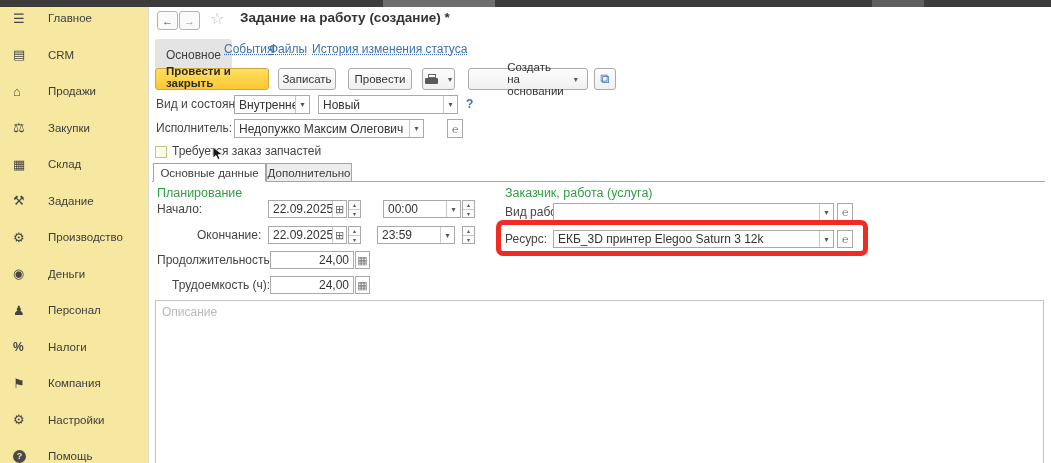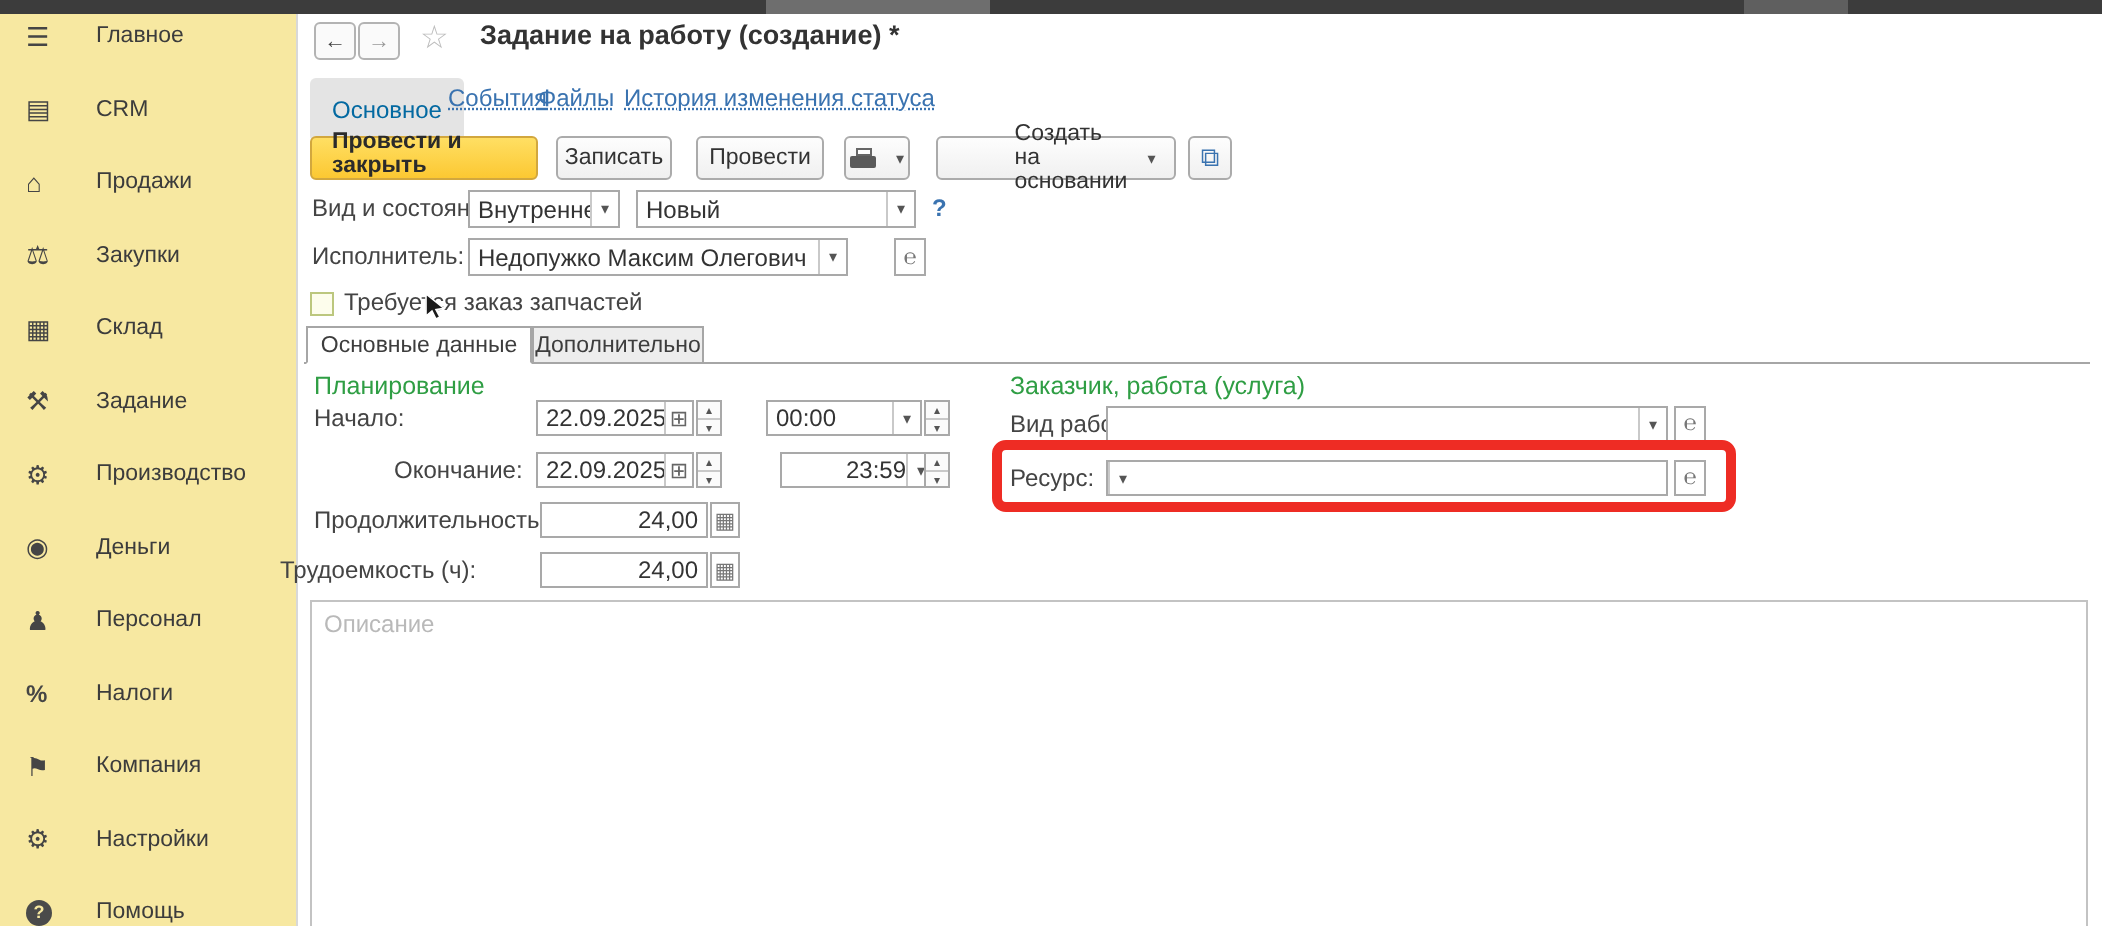--- a/index.html
+++ b/index.html
@@ -25,21 +25,21 @@
   .main { position:absolute; left:148px; top:7px; width:903px; height:456px; background:#fff;
           border-left:1px solid #d8d8d8; }
 
   .navbtn { position:absolute; top:11px; width:21px; height:19px; background:#fafafa;
             border:1px solid #b3b3b3; border-radius:3px; font-size:11px; display:flex;
             align-items:center; justify-content:center; color:#444; }
   .star { position:absolute; left:210px; top:9px; font-size:16px; color:#bdbdbd; }
   .title { position:absolute; left:240px; top:10px; font-size:13.5px; font-weight:bold; color:#333; }
 
   .chip { position:absolute; left:155px; top:39px; height:19px; padding:16px 11px; background:#e4e4e4;
-          border-radius:3px; font-size:12px; color:#0369a1; display:flex; align-items:center; }
+          border-radius:3px; font-size:12px; color:#404040; display:flex; align-items:center; }
   .lnk { position:absolute; top:42px; font-size:12px; color:#3a73b0;
          text-decoration:underline; text-decoration-style:dotted; cursor:pointer; }
 
   .btn { position:absolute; top:68px; height:22px; background:linear-gradient(#fdfdfd,#f0f0f0);
          border:1px solid #ababab; border-radius:3px; font-size:11.5px; color:#333;
          display:flex; align-items:center; justify-content:center; padding:0 10px; cursor:pointer; }
   .btn.primary { background:linear-gradient(#ffdf63,#fcc832); border-color:#d2a73e; font-weight:bold; color:#2b2b2b;align-items:flex-end; }
   .btn .divider { width:1px; height:14px; background:#c0c0c0; margin:0 5px; }
   .btn .dd { font-size:8px; color:#555; }
   .pr-icon { display:inline-flex; flex-direction:column; align-items:center; }
@@ -248,58 +248,59 @@
 
 <div class="lbl" style="left:157px; top:226px;margin-left:40px;">Окончание:</div>
 <div class="fld h18" style="left:268px; top:226px; width:79px;">
   <span class="txt">22.09.2025</span>
   <span class="cell cal">⊞</span>
 </div>
 <div class="spin" style="left:348px; top:226px; height:18px;">
   <span>▴</span>
   <span>▾</span>
 </div>
-<div class="fld h18" style="left:390px; top:226px; width:78px;padding-left:28px;">
+<div class="fld h18" style="left:377px; top:226px; width:78px;">
   <span class="txt">23:59</span>
   <span class="cell arr">▾</span>
 </div>
 <div class="spin" style="left:462px; top:226px; height:18px;">
   <span>▴</span>
   <span>▾</span>
 </div>
 
 <div class="lbl" style="left:157px; top:251px;">Продолжительность (ч):</div>
 <div class="fld h18" style="left:270px; top:251px; width:84px;">
   <span class="txt right">24,00</span>
 </div>
 <div class="icbtn" style="left:355px; top:251px; width:15px; height:18px;">
     <span>▦</span>
   </div>
 
-<div class="lbl" style="left:140px; top:276px;">Трудоемкость (ч):</div>
+<div class="lbl" style="left:172px; top:276px;">Трудоемкость (ч):</div>
 <div class="fld h18" style="left:270px; top:276px; width:84px;">
   <span class="txt right">24,00</span>
 </div>
 <div class="icbtn" style="left:355px; top:276px; width:15px; height:18px;">
     <span>▦</span>
   </div>
 
 <div class="sect" style="left:505px; top:186px;">Заказчик, работа (услуга)</div>
 
 <div class="lbl" style="left:505px; top:203px;">Вид работ:</div>
 <div class="fld h18" style="left:553px; top:203px; width:281px;">
   <span class="txt"></span>
   <span class="cell arr">▾</span>
 </div>
 <div class="icbtn" style="left:837px; top:203px; width:16px; height:18px;">
     <span>℮</span>
   </div>
 
 <div class="lbl" style="left:505px; top:230px;">Ресурс:</div>
 <div class="fld h18" style="left:553px; top:230px; width:281px;">
+  <span class="txt">ЕКБ_3D принтер Elegoo Saturn 3 12k</span>
   <span class="cell arr">▾</span>
 </div>
 <div class="icbtn" style="left:837px; top:230px; width:16px; height:18px;">
     <span>℮</span>
   </div>
 
 <div class="redbox"></div>
 
 <textarea class="desc" placeholder="Описание" style=""></textarea>
 

